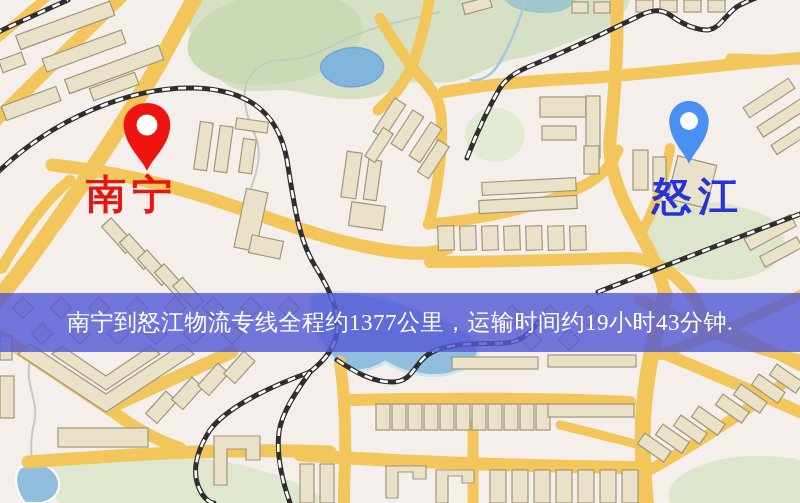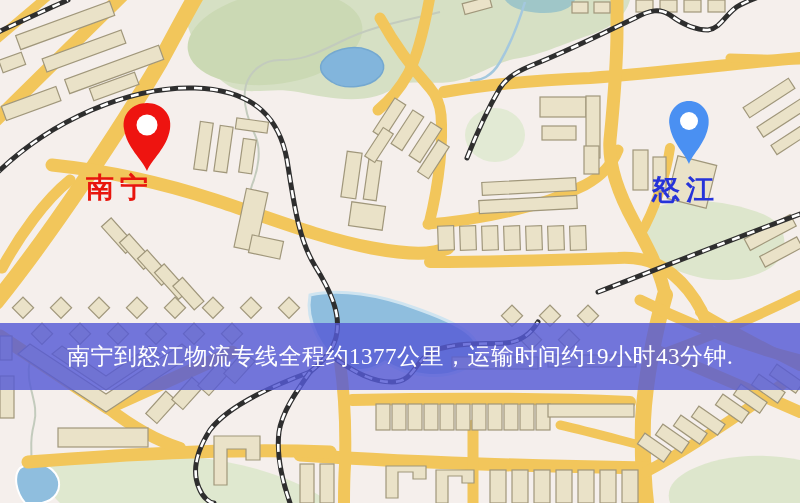--- a/index.html
+++ b/index.html
@@ -6,27 +6,27 @@
   .stage{position:relative;width:800px;height:503px;overflow:hidden;
          font-family:"Liberation Sans",sans-serif;background:#f5efec;}
   .stage svg.map{position:absolute;left:0;top:0;}
   .rwb{fill:none;stroke:#2e2e2e;stroke-width:5;stroke-linecap:round;}
   .rww{fill:none;stroke:#ffffff;stroke-width:2.6;stroke-dasharray:8 8;stroke-linecap:butt;}
   .road{fill:none;stroke:#f2c65b;stroke-linecap:round;stroke-linejoin:round;}
   .bld{fill:#eae2c8;stroke:#a0977b;stroke-width:1.2;}
   .stream{fill:none;stroke:#c3cbbd;stroke-width:2;}
   .bstream{fill:none;stroke:#a4c8de;stroke-width:2.5;}
   .pin{position:absolute;}
-  .city-label{position:absolute;font-weight:bold;font-size:28px;line-height:1;
+  .city-label{position:absolute;font-weight:bold;font-size:40px;line-height:1;
               letter-spacing:6px;white-space:nowrap;}
   .city-label.origin{left:86px;top:174px;color:#e8150d;}
   .city-label.dest{left:652px;top:176px;color:#2633d9;}
-  .banner{position:absolute;left:0;top:293px;width:800px;height:67px;
+  .banner{position:absolute;left:0;top:293px;width:800px;height:59px;
           background:rgba(86,90,213,0.82);display:flex;align-items:center;
-          justify-content:center;margin-top:30px;}
+          justify-content:center;}
   .banner span{color:#ffffff;font-size:23px;letter-spacing:0.5px;
                font-family:"Liberation Serif",serif;white-space:nowrap;}
 </style>
 </head>
 <body>
 
 <div class="stage">
 
   <svg class="map" width="800" height="503" viewBox="0 0 800 503">
 

